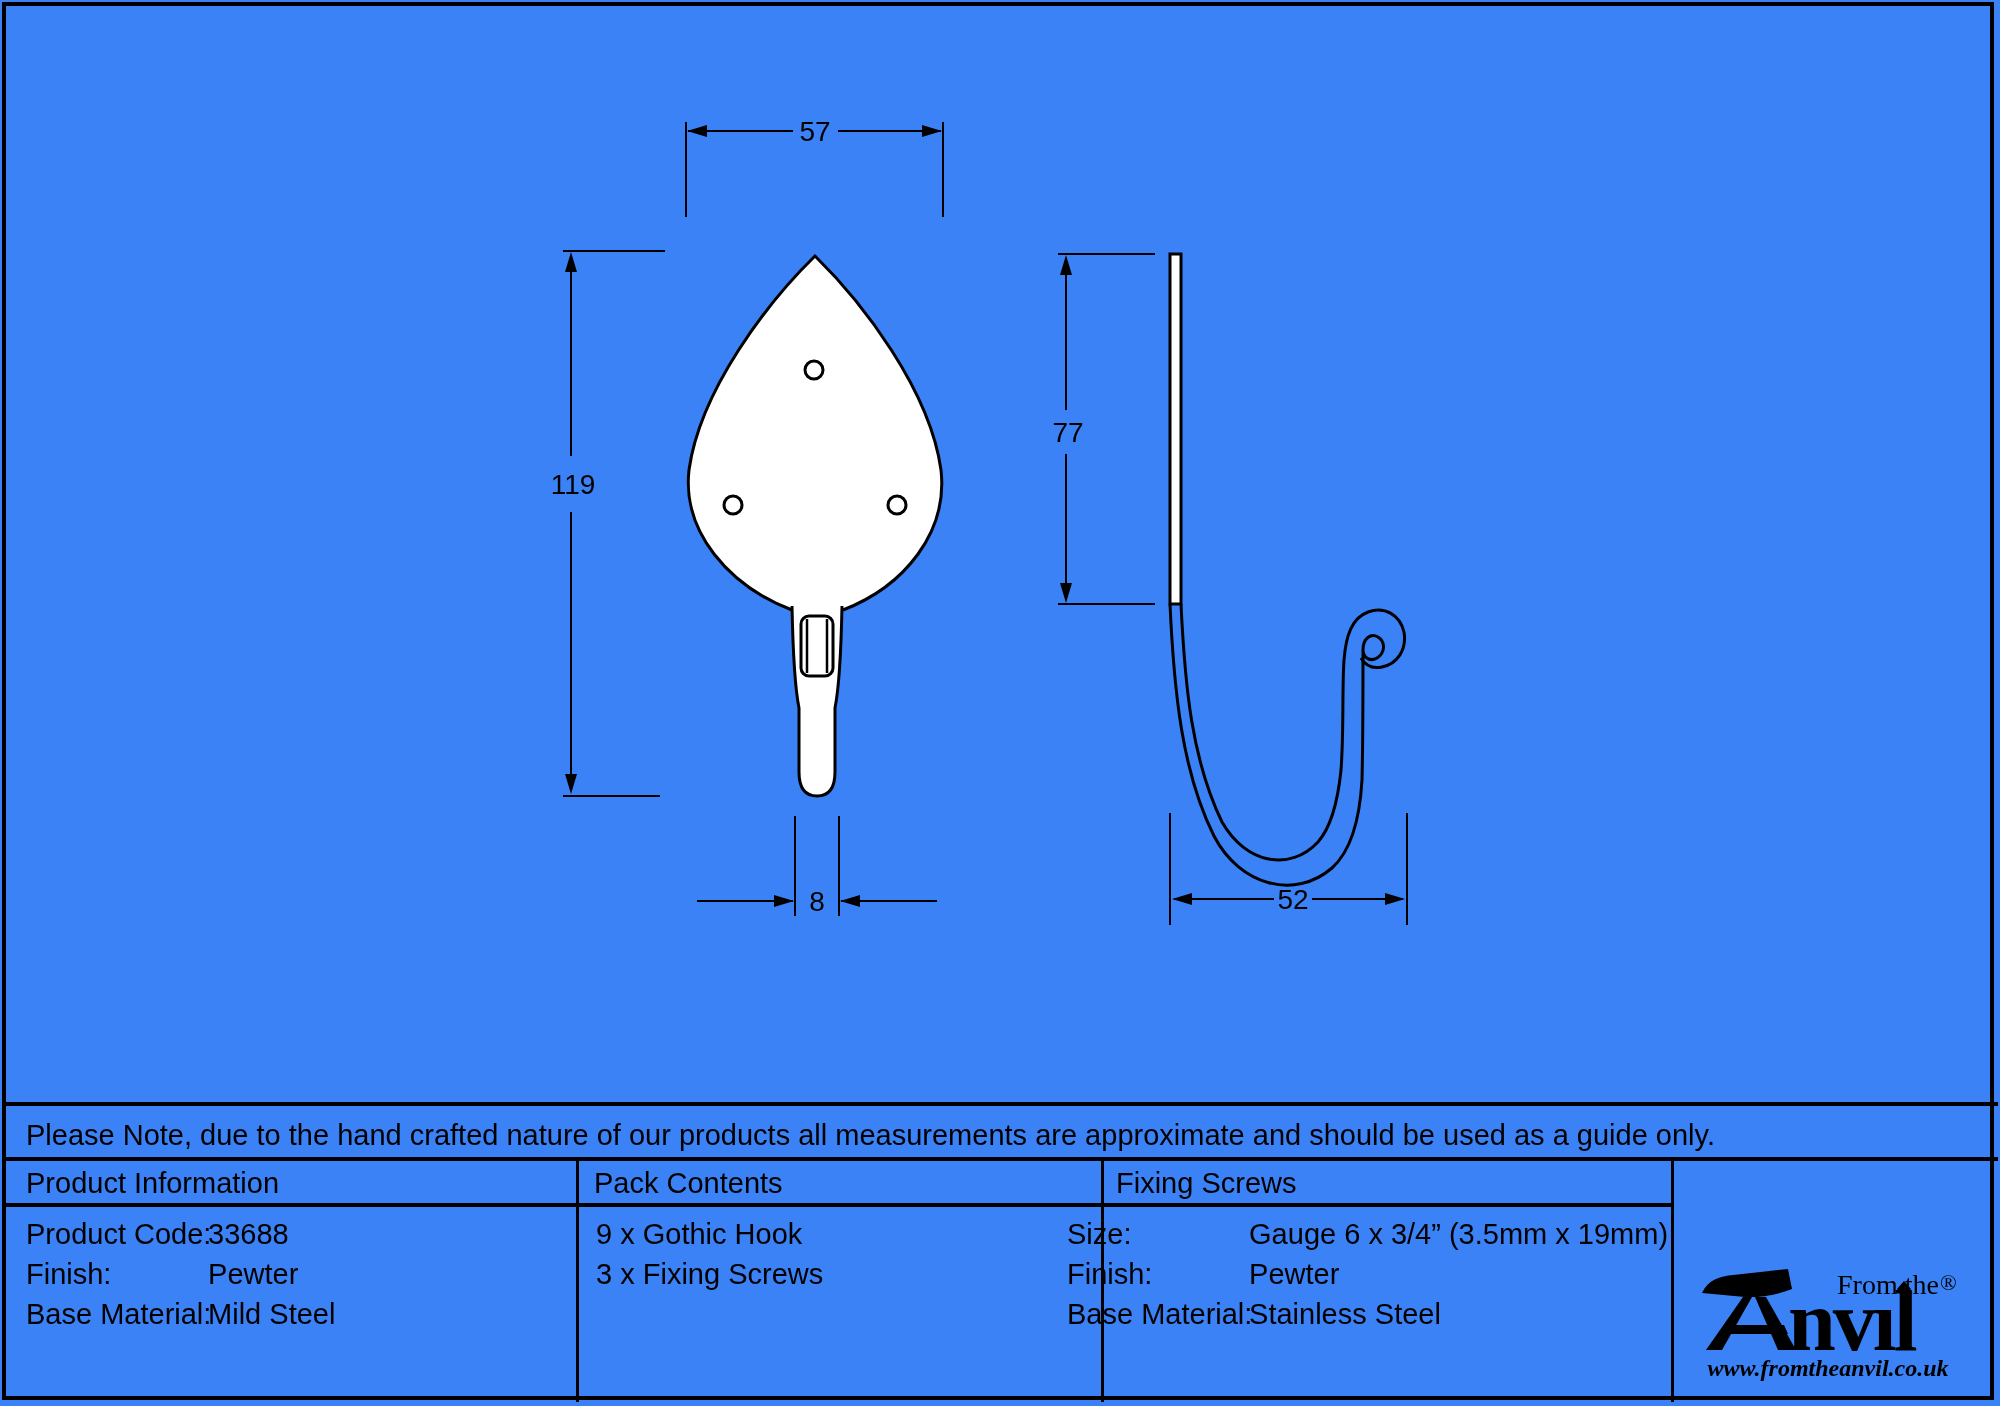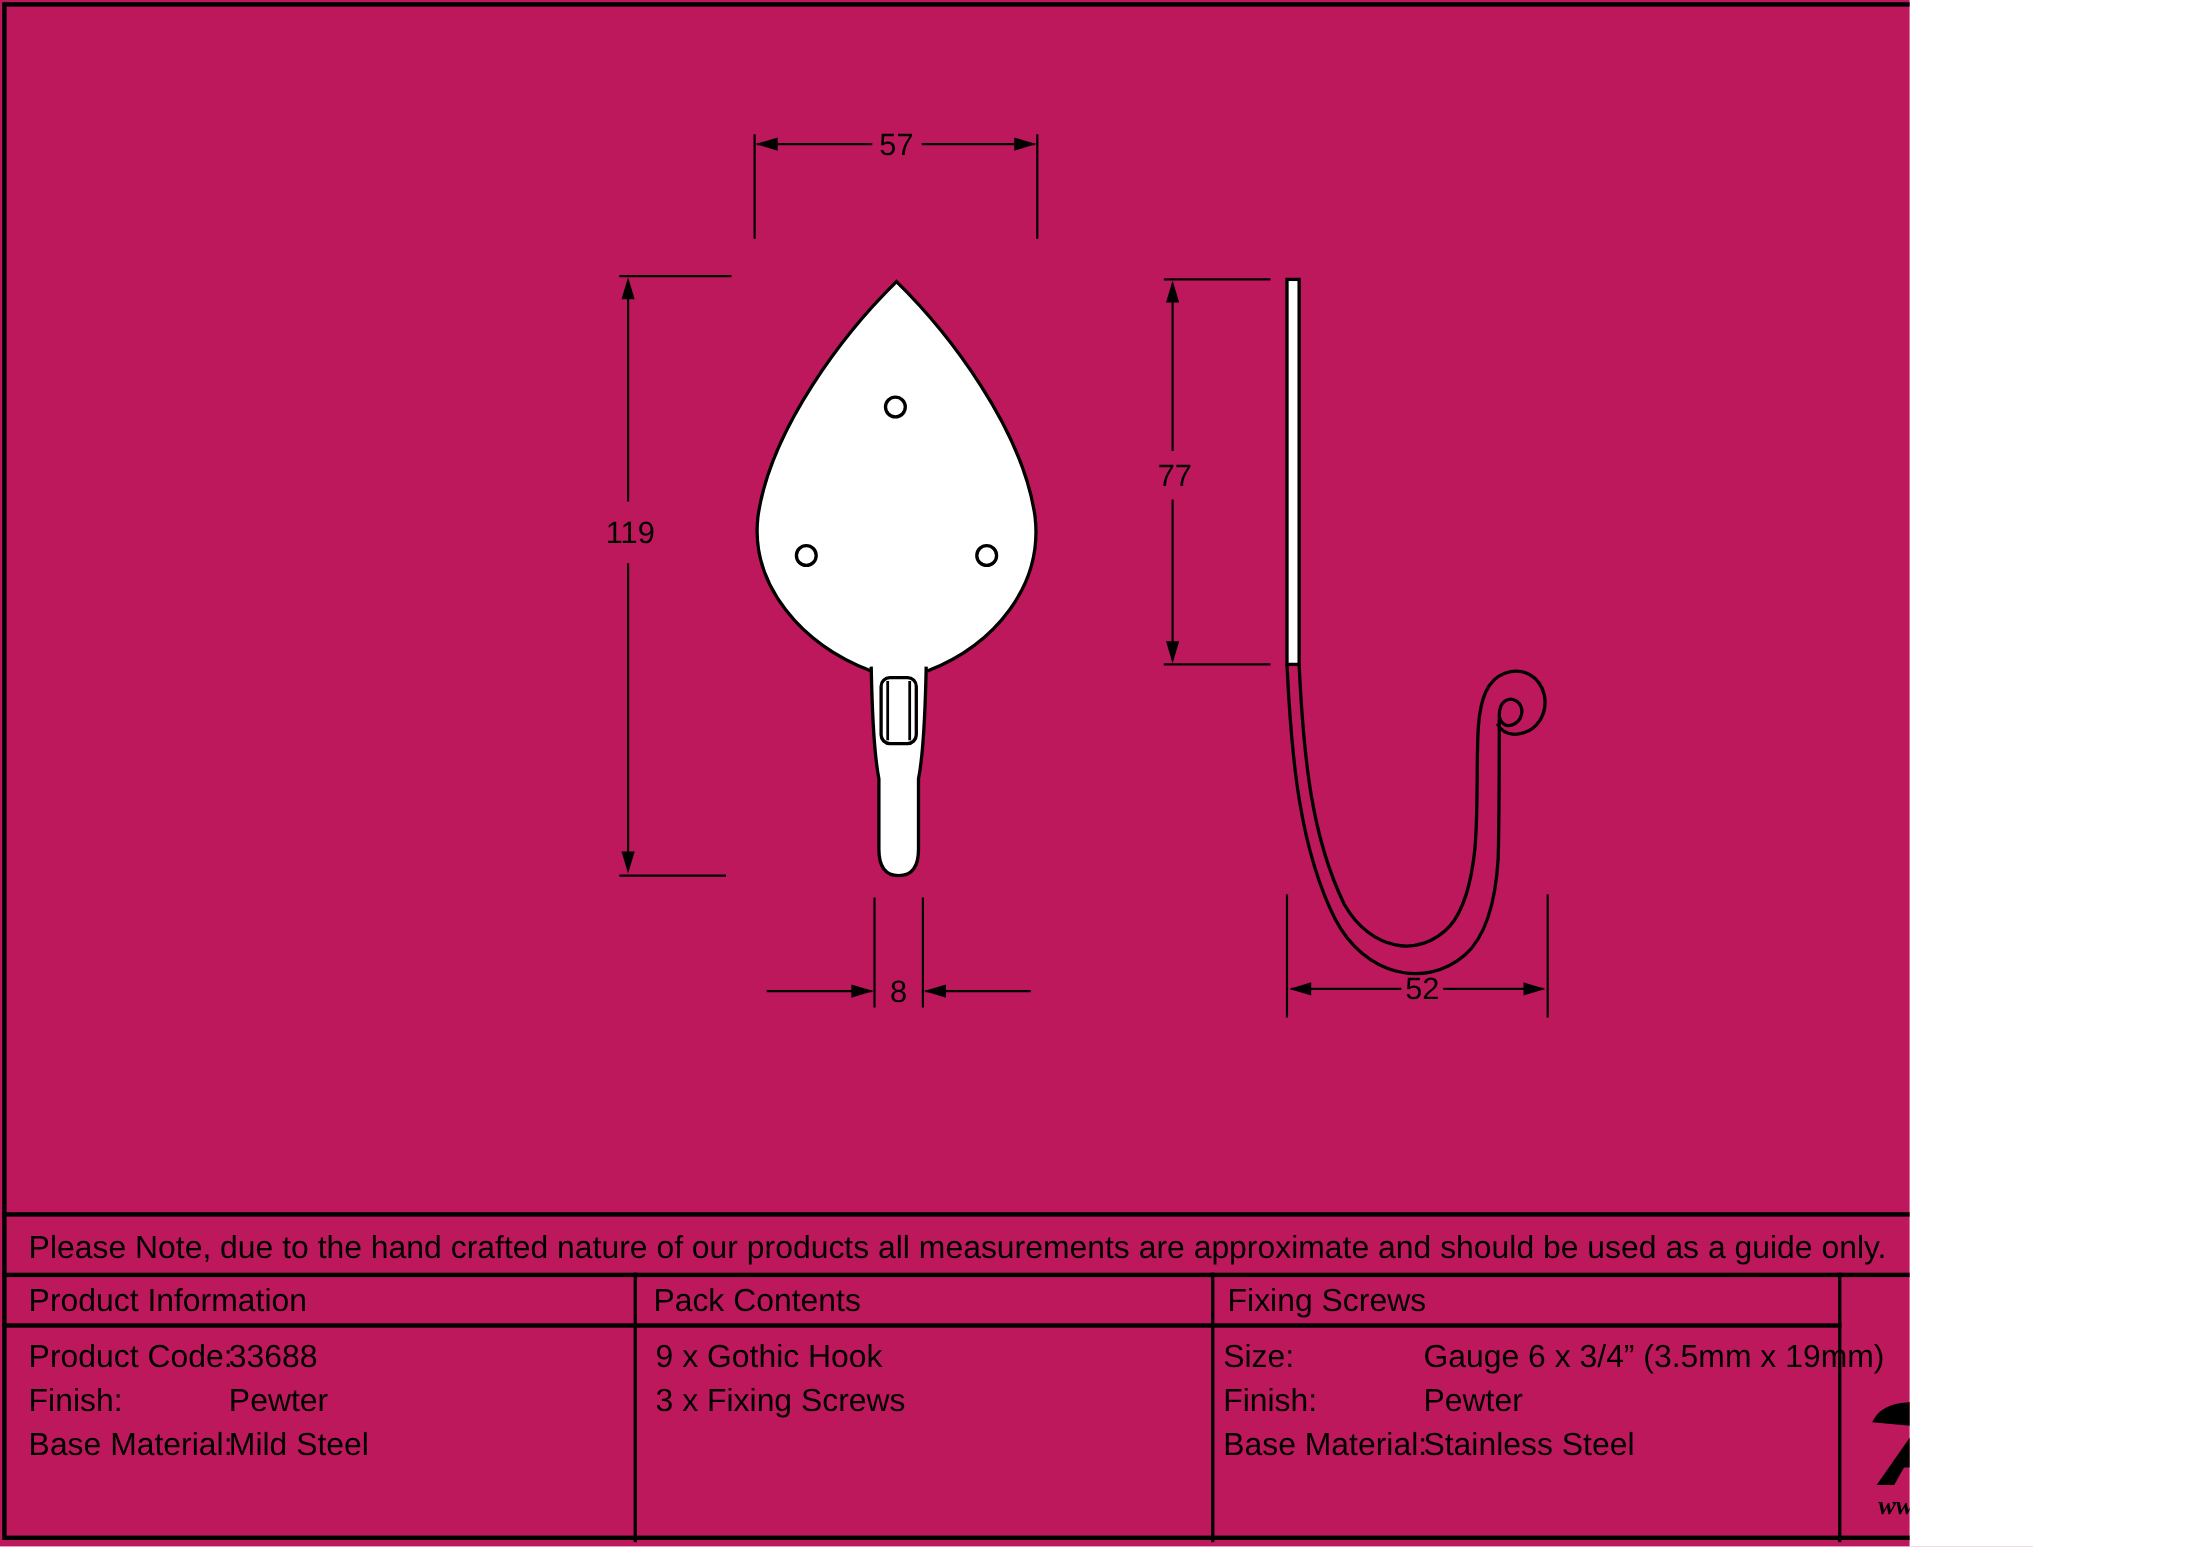--- a/index.html
+++ b/index.html
@@ -1,16 +1,16 @@
 <!DOCTYPE html>
 <html><head>
 <meta charset="utf-8">
 <style>
   html,body{margin:0;padding:0;background:#fff;}
-  .sheet{position:relative;width:1736px;height:1406px;background:#be185d;
+  .sheet{position:relative;width:2000px;height:1406px;background:#3b82f6;
          font-family:"Liberation Sans",sans-serif;color:#000;overflow:hidden;}
   .outer-border{position:absolute;left:2px;top:2px;width:1992px;height:1398px;
                 border:4px solid #000;box-sizing:border-box;}
   .hline,.vline{position:absolute;background:#000;}
   .drawing-svg{position:absolute;left:0;top:0;}
   .note-text{position:absolute;left:26px;top:1110px;height:51px;line-height:51px;
              font-size:29px;white-space:nowrap;}
   .th{position:absolute;top:1161px;height:42px;line-height:44px;font-size:29px;white-space:nowrap;}
   .tbody{position:absolute;top:1214px;font-size:29px;line-height:40px;}
   .trow{white-space:nowrap;}
@@ -135,21 +135,21 @@
       <span class="tlabel pi-label">Base Material:</span>
       <span>Mild Steel</span>
     </div>
   </div>
 
   <div class="tbody" style="left:596px;">
     <div class="trow">9 x Gothic Hook</div>
     <div class="trow">3 x Fixing Screws</div>
   </div>
 
-  <div class="tbody" style="left:1112px;">
+  <div class="tbody" style="left:1067px;">
     <div class="trow">
       <span class="tlabel fs-label">Size:</span>
       <span>Gauge 6 x 3/4” (3.5mm x 19mm)</span>
     </div>
     <div class="trow">
       <span class="tlabel fs-label">Finish:</span>
       <span>Pewter</span>
     </div>
     <div class="trow">
       <span class="tlabel fs-label">Base Material:</span>

